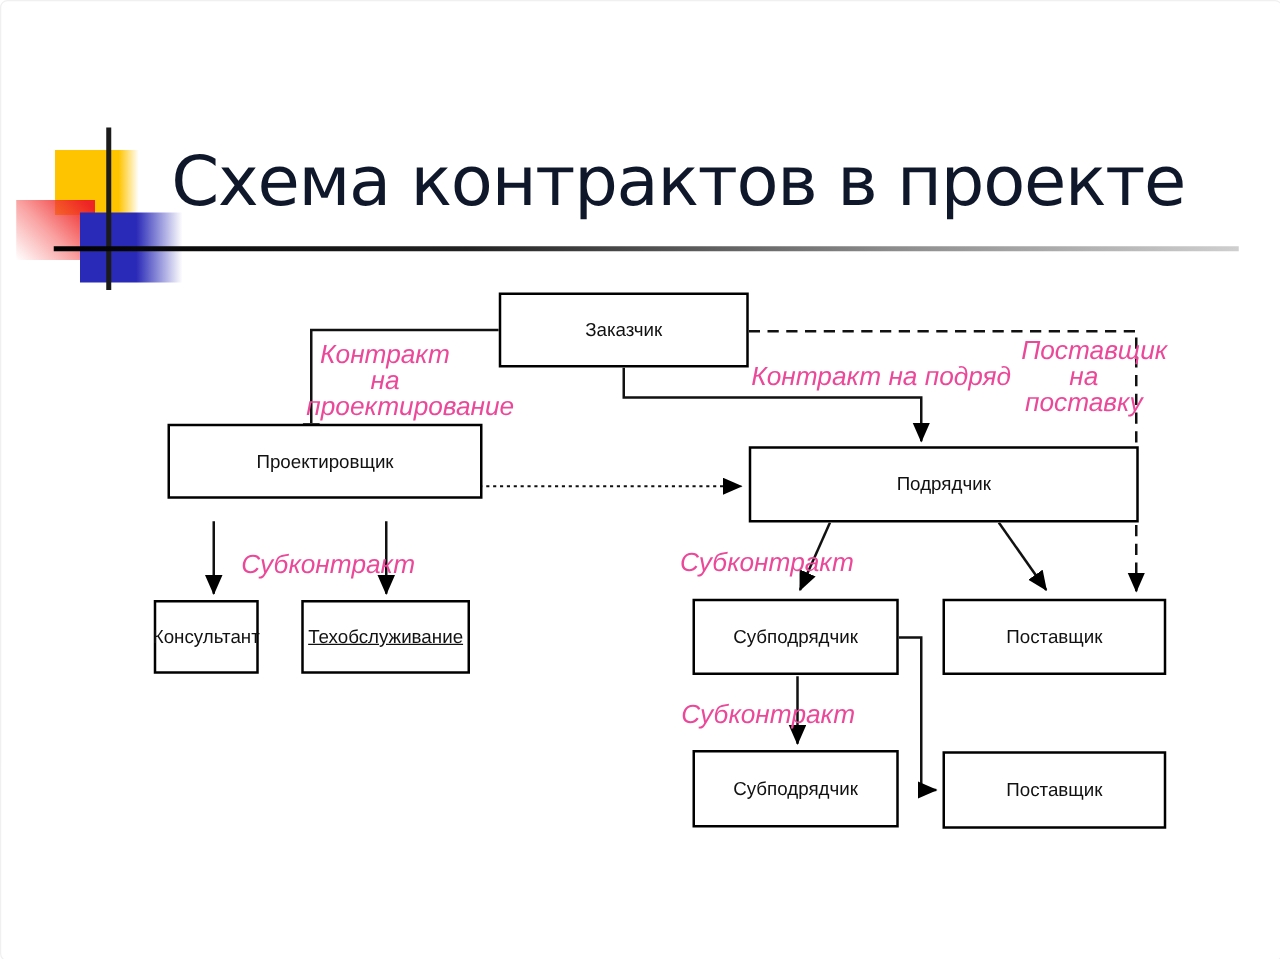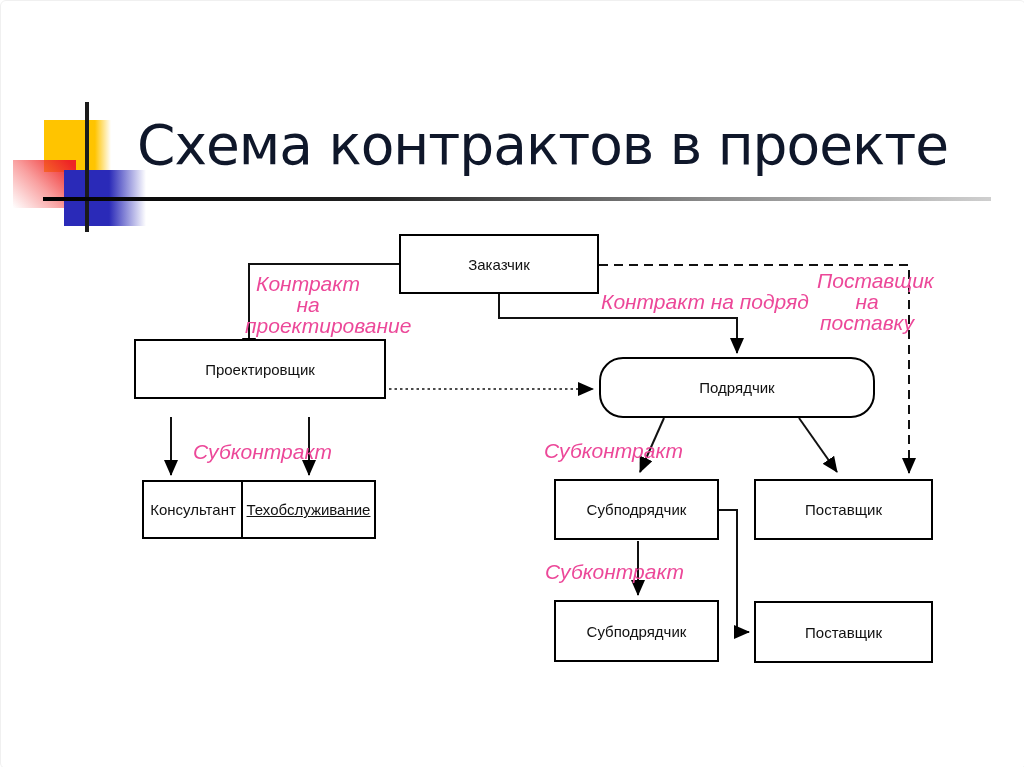--- a/index.html
+++ b/index.html
@@ -33,22 +33,22 @@
   .edges{position:absolute;left:0;top:0;width:1024px;height:767px;}
   .node{
     position:absolute;
     background:#fff;border:2px solid #000;
     display:flex;align-items:center;justify-content:center;
     font-size:15px;color:#111;text-align:center;
     box-sizing:border-box;
   }
   #n-customer{left:398px;top:233px;width:200px;height:60px;}
   #n-designer{left:122px;top:338px;width:252px;height:60px;margin-left:11px;}
-  #n-contractor{left:598px;top:356px;width:276px;height:61px;border-radius:24px;}
-  #n-consultant{left:122px;top:479px;width:102px;height:59px;margin-left:19px;}
+  #n-contractor{left:598px;top:356px;width:312px;height:61px;}
+  #n-consultant{left:122px;top:479px;width:84px;height:59px;}
   #n-maintenance{left:240px;top:479px;width:135px;height:59px;text-decoration:underline;}
   #n-subcontractor-top{left:553px;top:478px;width:165px;height:61px;}
   #n-supplier-top{left:753px;top:478px;width:179px;height:61px;}
   #n-subcontractor-bottom{left:553px;top:599px;width:165px;height:62px;}
   #n-supplier-bottom{left:753px;top:600px;width:179px;height:62px;}
   .elabel{
     position:absolute;font-size:21px;color:#ec4899;
     text-align:center;line-height:21px;font-style:italic;
   }
   #l-design{left:244px;top:272px;width:126px;}

